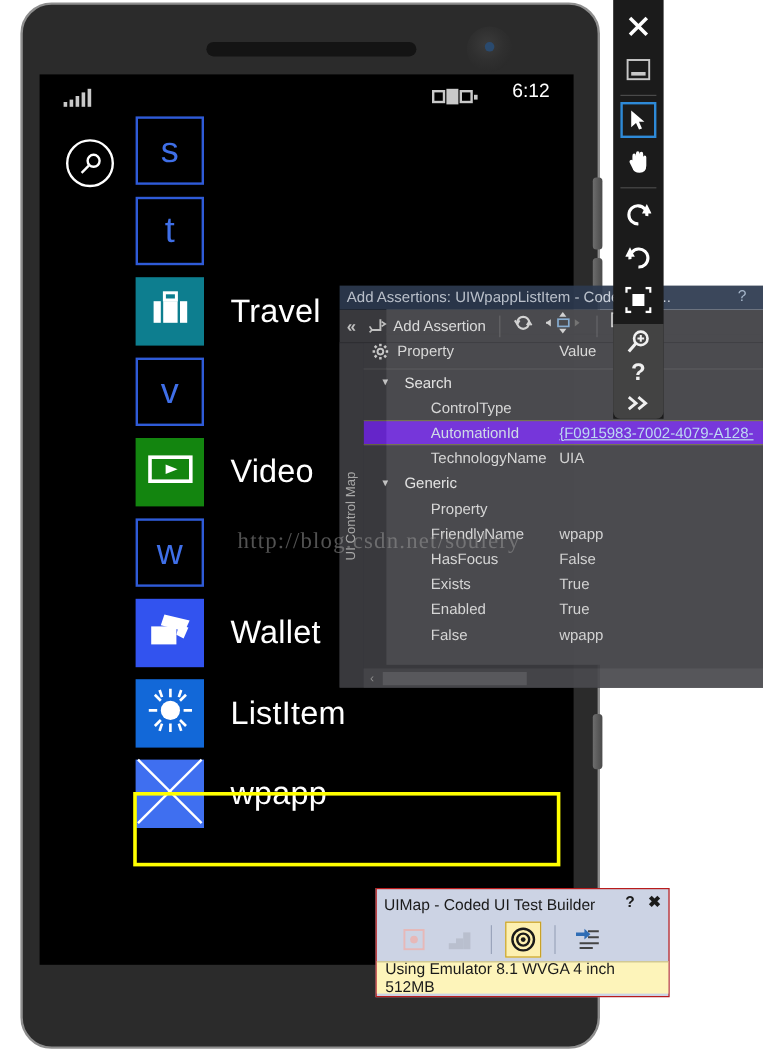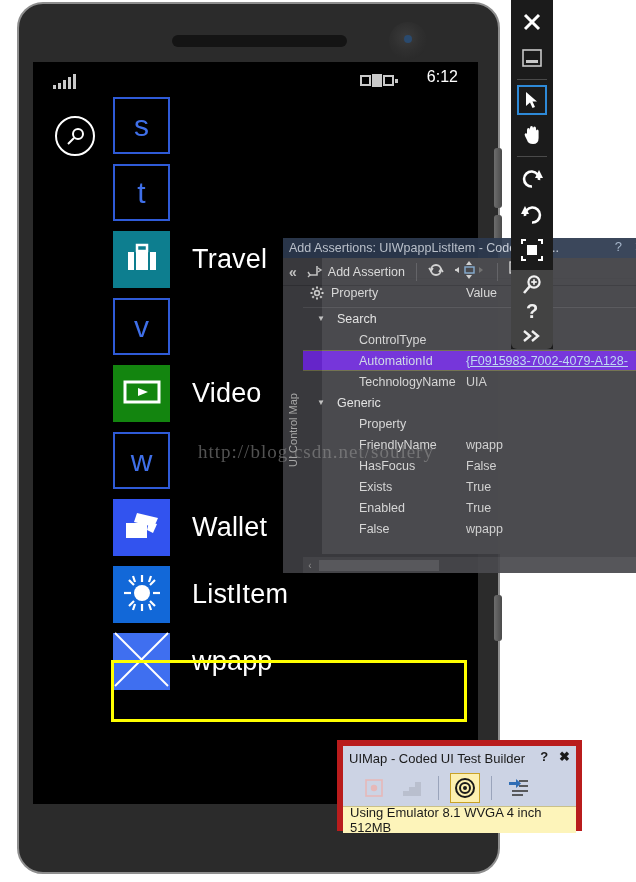--- a/index.html
+++ b/index.html
@@ -153,22 +153,22 @@
   .assert-white .ws-line2 { position: absolute; left: 0; top: 48px; width: 100%; height: 1px; background: #e2e2e2; }
   .vscroll {
     position: absolute; right: 0; top: 0; width: 17px; height: 296px; background: #f2f2f2;
     display: flex; flex-direction: column; align-items: center; justify-content: space-between;
   }
   .vscroll .arr { color: #9a9a9a; font-size: 11px; padding: 3px 0; }
   .vscroll .thumb { position: absolute; left: 1px; top: 22px; width: 15px; height: 132px; background: #e0e0e0; }
 
   
   .uimap {
-    position: absolute; left: 322px; top: 740px; width: 245px; height: 91px;
-    background: #ccd3e4; border: 6px solid #b91c1c;
+    position: absolute; left: 298px; top: 740px; width: 245px; height: 91px;
+    background: #ccd3e4; border: 1px solid #b91c1c;
   }
   .uimap-title { height: 24px; display: flex; align-items: center; padding: 0 6px; position: relative; }
   .uimap-title .t { color: #1a1a1a; font-size: 13px; }
   .uimap-title .btns { position: absolute; right: 6px; top: 3px; display: flex; gap: 11px; }
   .uimap-title .btns span { font-size: 13px; color: #1a1a1a; font-weight: bold; }
   .uimap-tools { height: 36px; display: flex; align-items: center; padding-left: 16px; gap: 8px; }
   .utool { width: 30px; height: 30px; display: flex; align-items: center; justify-content: center; }
   .utool.active { background: #fdf0b0; border: 1px solid #c9a227; }
   .u-div { width: 1px; height: 24px; background: #9aa4bb; margin: 0 3px; }
   .uimap-status {

